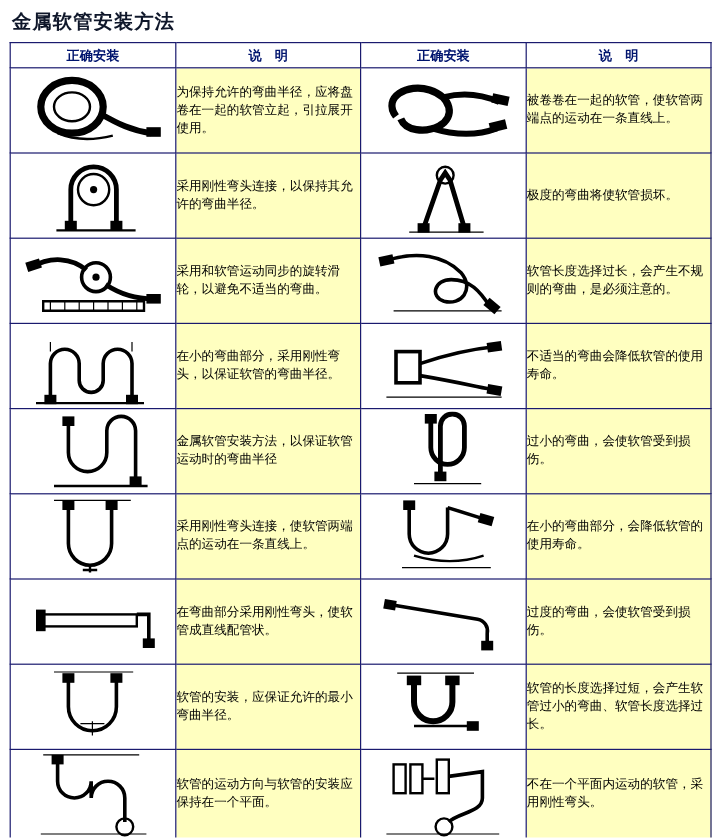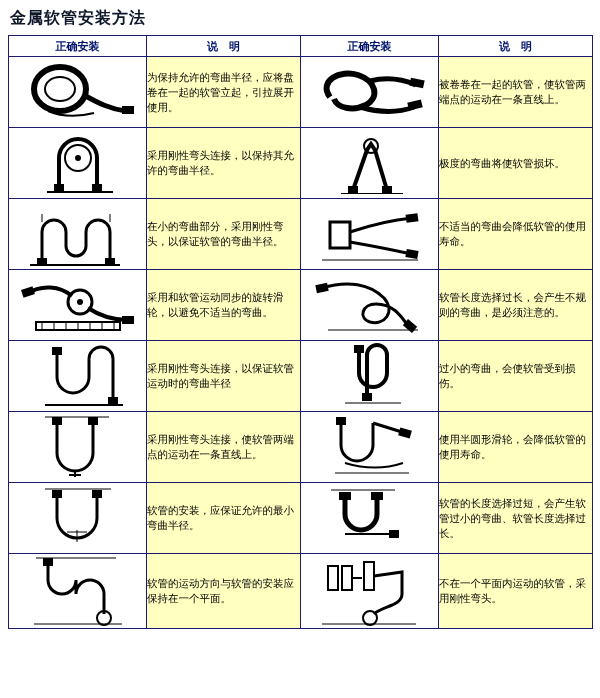--- a/index.html
+++ b/index.html
@@ -135,49 +135,20 @@
             <svg width="110" height="62" viewBox="0 0 110 62">
               <path d="M38 58 L52 18 L56 12 L60 18 L72 58" fill="none" stroke="#000" stroke-width="4"></path>
               <circle cx="56" cy="14" r="7" fill="none" stroke="#000" stroke-width="2"></circle>
               <rect x="33" y="54" width="10" height="8" fill="#000"></rect>
               <rect x="67" y="54" width="10" height="8" fill="#000"></rect>
               <line x1="26" y1="62" x2="88" y2="62" stroke="#000" stroke-width="2"></line>
             </svg>
           </div>
         </td>
         <td class="desc">极度的弯曲将使软管损坏。</td>
-      </tr>
-
-      <tr>
-        <td class="fig">
-          <div class="fig-wrap">
-            <svg width="124" height="64" viewBox="0 0 124 64">
-              <path d="M26 60 L26 30 A12 12 0 0 1 50 30 L50 44 A10 10 0 0 0 70 44 L70 30 A12 12 0 0 1 94 30 L94 60" fill="none" stroke="#000" stroke-width="3"></path>
-              <rect x="21" y="56" width="10" height="8" fill="#000"></rect>
-              <rect x="89" y="56" width="10" height="8" fill="#000"></rect>
-              <line x1="14" y1="63" x2="104" y2="63" stroke="#000" stroke-width="2"></line>
-              <line x1="26" y1="20" x2="26" y2="12" stroke="#000" stroke-width="1"></line>
-              <line x1="94" y1="20" x2="94" y2="12" stroke="#000" stroke-width="1"></line>
-            </svg>
-          </div>
-        </td>
-        <td class="desc">在小的弯曲部分，采用刚性弯头，以保证软管的弯曲半径。</td>
-        <td class="fig">
-          <div class="fig-wrap">
-            <svg width="124" height="64" viewBox="0 0 124 64">
-              <rect x="22" y="20" width="20" height="26" fill="none" stroke="#000" stroke-width="3"></rect>
-              <path d="M42 30 C 66 22, 84 18, 104 16" fill="none" stroke="#000" stroke-width="3"></path>
-              <path d="M42 40 C 66 44, 84 48, 104 52" fill="none" stroke="#000" stroke-width="3"></path>
-              <rect x="98" y="12" width="12" height="8" fill="#000" transform="rotate(-8 104 16)"></rect>
-              <rect x="98" y="48" width="12" height="8" fill="#000" transform="rotate(10 104 52)"></rect>
-              <line x1="14" y1="58" x2="110" y2="58" stroke="#000" stroke-width="1"></line>
-            </svg>
-          </div>
-        </td>
-        <td class="desc">不适当的弯曲会降低软管的使用寿命。</td>
       </tr>
 
       <tr>
         <td class="fig">
           <div class="fig-wrap">
             <svg width="124" height="62" viewBox="0 0 124 62">
               <path d="M10 20 C 26 10, 44 12, 56 22" fill="none" stroke="#000" stroke-width="4"></path>
               <circle cx="64" cy="28" r="12" fill="none" stroke="#000" stroke-width="3"></circle>
               <circle cx="64" cy="28" r="3" fill="#000"></circle>
               <path d="M72 34 C 84 42, 96 46, 112 46" fill="none" stroke="#000" stroke-width="4"></path>
@@ -204,29 +175,58 @@
               <line x1="20" y1="56" x2="110" y2="56" stroke="#000" stroke-width="1"></line>
             </svg>
           </div>
         </td>
         <td class="desc">软管长度选择过长，会产生不规则的弯曲，是必须注意的。</td>
       </tr>
 
       <tr>
         <td class="fig">
           <div class="fig-wrap">
+            <svg width="124" height="64" viewBox="0 0 124 64">
+              <path d="M26 60 L26 30 A12 12 0 0 1 50 30 L50 44 A10 10 0 0 0 70 44 L70 30 A12 12 0 0 1 94 30 L94 60" fill="none" stroke="#000" stroke-width="3"></path>
+              <rect x="21" y="56" width="10" height="8" fill="#000"></rect>
+              <rect x="89" y="56" width="10" height="8" fill="#000"></rect>
+              <line x1="14" y1="63" x2="104" y2="63" stroke="#000" stroke-width="2"></line>
+              <line x1="26" y1="20" x2="26" y2="12" stroke="#000" stroke-width="1"></line>
+              <line x1="94" y1="20" x2="94" y2="12" stroke="#000" stroke-width="1"></line>
+            </svg>
+          </div>
+        </td>
+        <td class="desc">在小的弯曲部分，采用刚性弯头，以保证软管的弯曲半径。</td>
+        <td class="fig">
+          <div class="fig-wrap">
+            <svg width="124" height="64" viewBox="0 0 124 64">
+              <rect x="22" y="20" width="20" height="26" fill="none" stroke="#000" stroke-width="3"></rect>
+              <path d="M42 30 C 66 22, 84 18, 104 16" fill="none" stroke="#000" stroke-width="3"></path>
+              <path d="M42 40 C 66 44, 84 48, 104 52" fill="none" stroke="#000" stroke-width="3"></path>
+              <rect x="98" y="12" width="12" height="8" fill="#000" transform="rotate(-8 104 16)"></rect>
+              <rect x="98" y="48" width="12" height="8" fill="#000" transform="rotate(10 104 52)"></rect>
+              <line x1="14" y1="58" x2="110" y2="58" stroke="#000" stroke-width="1"></line>
+            </svg>
+          </div>
+        </td>
+        <td class="desc">不适当的弯曲会降低软管的使用寿命。</td>
+      </tr>
+
+      <tr>
+        <td class="fig">
+          <div class="fig-wrap">
             <svg width="110" height="66" viewBox="0 0 110 66">
               <path d="M34 8 L34 34 A16 16 0 0 0 66 34 L66 16 A12 12 0 0 1 90 16 L90 58" fill="none" stroke="#000" stroke-width="3"></path>
               <rect x="29" y="4" width="10" height="8" fill="#000"></rect>
               <rect x="85" y="54" width="10" height="8" fill="#000"></rect>
               <line x1="22" y1="62" x2="100" y2="62" stroke="#000" stroke-width="2"></line>
             </svg>
           </div>
         </td>
-        <td class="desc">采用刚性弯头连接，以保证软管运动时的弯曲半径</td>
+        <td class="desc">金属软管安装方法，以保证软管运动时的弯曲半径</td>
         <td class="fig">
           <div class="fig-wrap">
             <svg width="110" height="66" viewBox="0 0 110 66">
               <path d="M44 6 L44 30 A14 14 0 0 0 72 30 L72 12" fill="none" stroke="#000" stroke-width="4"></path>
               <path d="M72 12 A10 10 0 0 0 52 12 L52 52" fill="none" stroke="#000" stroke-width="4"></path>
               <rect x="39" y="2" width="10" height="8" fill="#000"></rect>
               <rect x="47" y="50" width="10" height="8" fill="#000"></rect>
               <line x1="30" y1="60" x2="86" y2="60" stroke="#000" stroke-width="1"></line>
             </svg>
           </div>
@@ -253,23 +253,46 @@
             <svg width="110" height="64" viewBox="0 0 110 64">
               <path d="M26 6 L26 30 A16 16 0 0 0 58 30 L58 8" fill="none" stroke="#000" stroke-width="3"></path>
               <path d="M58 8 L90 18" fill="none" stroke="#000" stroke-width="3"></path>
               <rect x="21" y="2" width="10" height="8" fill="#000"></rect>
               <rect x="84" y="14" width="12" height="8" fill="#000" transform="rotate(16 90 18)"></rect>
               <path d="M30 48 C 50 54, 70 54, 88 48" fill="none" stroke="#000" stroke-width="2"></path>
               <line x1="20" y1="58" x2="94" y2="58" stroke="#000" stroke-width="1"></line>
             </svg>
           </div>
         </td>
-        <td class="desc">使用半圆形滑轮，会降低软管的使用寿命。</td>
-      </tr>
-
+        <td class="desc">在小的弯曲部分，会降低软管的使用寿命。</td>
+      </tr>
+
+      <tr>
+        <td class="fig">
+          <div class="fig-wrap">
+            <svg width="120" height="56" viewBox="0 0 120 56">
+              <rect x="18" y="22" width="78" height="10" fill="none" stroke="#000" stroke-width="2"></rect>
+              <rect x="12" y="18" width="8" height="18" fill="#000"></rect>
+              <path d="M96 22 L106 22 L106 44" fill="none" stroke="#000" stroke-width="3"></path>
+              <rect x="101" y="42" width="10" height="8" fill="#000"></rect>
+            </svg>
+          </div>
+        </td>
+        <td class="desc">在弯曲部分采用刚性弯头，使软管成直线配管状。</td>
+        <td class="fig">
+          <div class="fig-wrap">
+            <svg width="120" height="56" viewBox="0 0 120 56">
+              <path d="M16 14 L88 26 A10 10 0 0 1 96 38 L96 46" fill="none" stroke="#000" stroke-width="3"></path>
+              <rect x="10" y="10" width="10" height="8" fill="#000" transform="rotate(10 15 14)"></rect>
+              <rect x="91" y="44" width="10" height="8" fill="#000"></rect>
+            </svg>
+          </div>
+        </td>
+        <td class="desc">过度的弯曲，会使软管受到损伤。</td>
+      </tr>
 
       <tr>
         <td class="fig">
           <div class="fig-wrap">
             <svg width="110" height="60" viewBox="0 0 110 60">
               <path d="M34 6 L34 30 A20 20 0 0 0 74 30 L74 6" fill="none" stroke="#000" stroke-width="3"></path>
               <rect x="29" y="2" width="10" height="8" fill="#000"></rect>
               <rect x="69" y="2" width="10" height="8" fill="#000"></rect>
               <line x1="22" y1="1" x2="88" y2="1" stroke="#000" stroke-width="1"></line>
               <path d="M44 44 L64 44" stroke="#000" stroke-width="1"></path>

